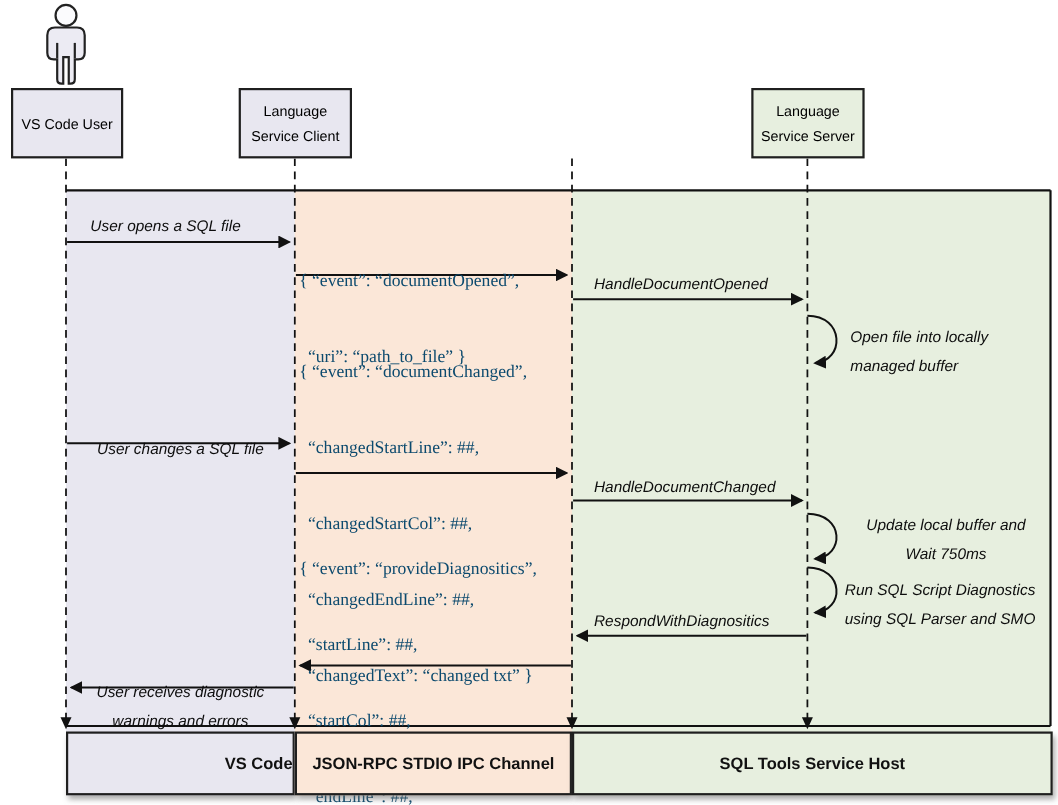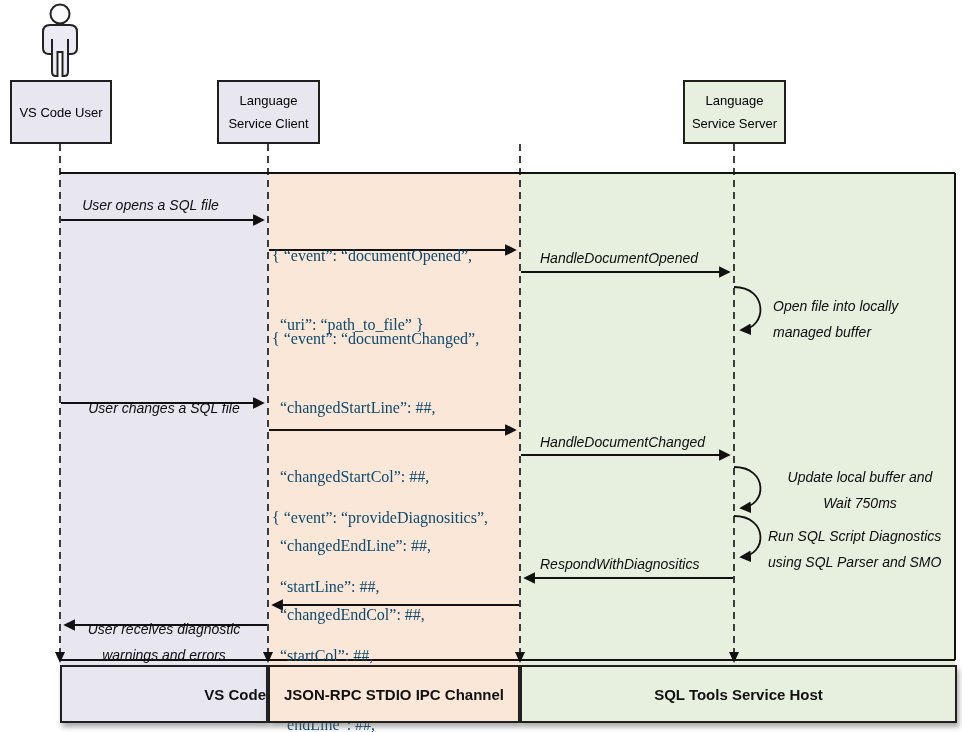--- a/index.html
+++ b/index.html
@@ -130,21 +130,20 @@
 
   <div class="mono" style="left:272px; top:198px;">
     <div>{ “event”: “documentOpened”,</div>
     <div>  “uri”: “path_to_file” }</div>
   </div>
   <div class="mono" style="left:272px; top:281px;">
     <div>{ “event”: “documentChanged”,</div>
     <div>  “changedStartLine”: ##,</div>
     <div>  “changedStartCol”: ##,</div>
     <div>  “changedEndLine”: ##,</div>
-    <div>  “changedEndCol”: ##,</div>
     <div>  “changedText”: “changed txt” }</div>
   </div>
   <div class="mono" style="left:272px; top:460px;">
     <div>{ “event”: “provideDiagnositics”,</div>
     <div>  “startLine”: ##,</div>
     <div>  “startCol”: ##,</div>
     <div>  “endLine”: ##,</div>
     
     
   </div>

